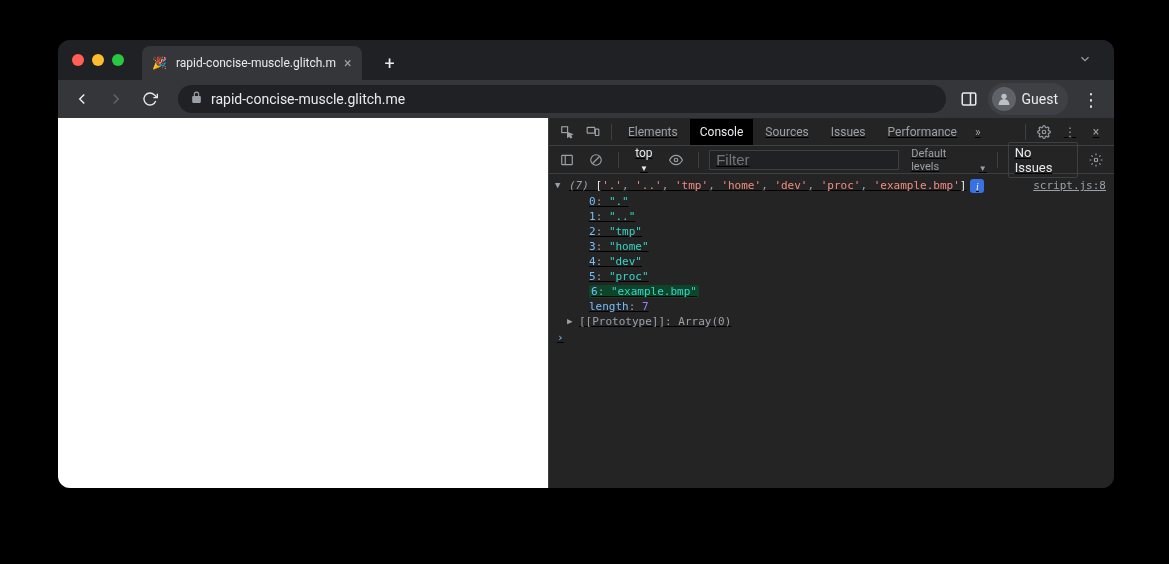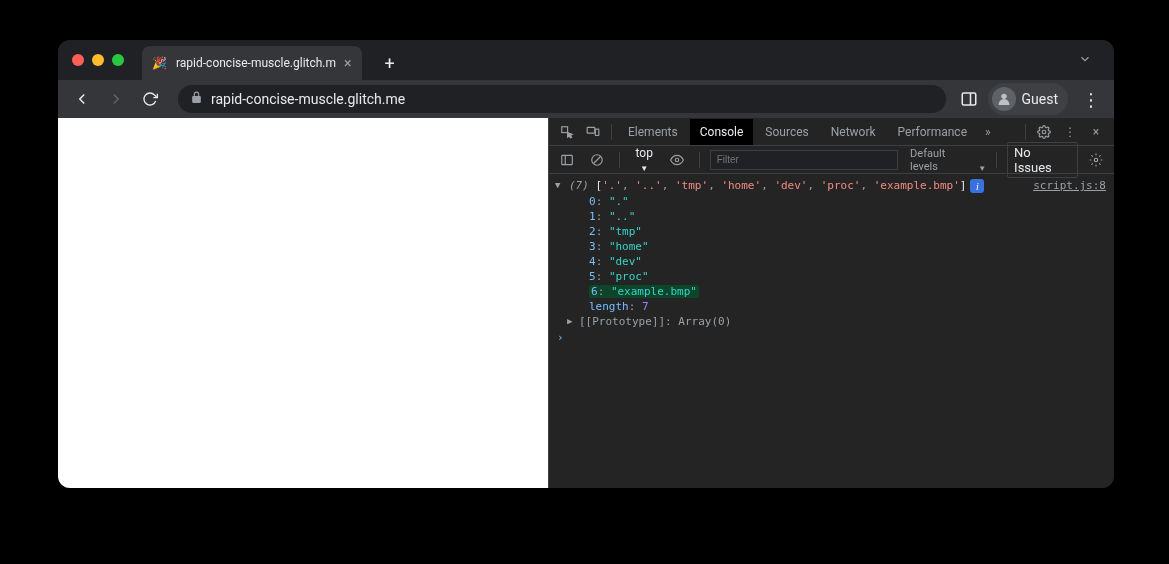--- a/index.html
+++ b/index.html
@@ -90,20 +90,21 @@
   }
   .avatar {
     width: 24px; height: 24px; border-radius: 50%; background: #5f6368;
     display:flex; align-items:center; justify-content:center;
   }
   .kebab { color:#e8eaed; font-size:18px; cursor:pointer; padding:0 4px;}
 
   .content-area {
     display:flex;
     height: calc(100% - 78px);
+    text-decoration: underline;
   }
   .page-viewport {
     width: 490px;
     background: #fff;
   }
 
   .devtools {
     flex: 1;
     background: #242424;
     display:flex;
@@ -131,21 +132,21 @@
     height: 28px;
     display:flex;
     align-items:center;
     border-bottom: 1px solid #3c4043;
     padding: 0 6px;
     gap: 6px;
   }
   .dt-context { display:flex; align-items:center; gap:4px; color:#e8eaed; padding:2px 6px; cursor:pointer; font-size:12px;flex-direction:column;}
   .dt-filter {
     height: 20px; background:#202124; border:1px solid #3c4043; color:#e8eaed;
-    padding: 0 6px; font-size:10px; width: 190px; outline:none;
+    padding: 0 6px; font-size:15px; width: 190px; outline:none;
   }
   .dt-levels { color:#9aa0a6; font-size:11px; cursor:pointer; display:flex; align-items:flex-end; gap:3px;}
   .dt-noissues { border:1px solid #3c4043; padding: 2px 6px; border-radius:2px; font-size:13px; cursor:pointer;}
 
   .dt-console {
     flex:1;
     font-family: Menlo, Consolas, monospace;
     font-size: 11px;
     padding: 4px 0;
     overflow:auto;
@@ -253,21 +254,21 @@
         <span class="dt-icon-btn">
           <svg width="14" height="14" viewBox="0 0 24 24" fill="none" stroke="currentColor" stroke-width="2">
               <rect x="2" y="4" width="13" height="10" rx="1"></rect>
               <rect x="16" y="7" width="6" height="11" rx="1"></rect>
             </svg>
         </span>
         <span class="dt-divider"></span>
         <span class="dt-tab">Elements</span>
         <span class="dt-tab active">Console</span>
         <span class="dt-tab">Sources</span>
-        <span class="dt-tab">Network</span>
+        <span class="dt-tab">Issues</span>
         <span class="dt-tab">Performance</span>
         <span class="dt-overflow">»</span>
         <span class="dt-spacer"></span>
         <span class="dt-divider"></span>
         <span class="dt-icon-btn">
           <svg width="14" height="14" viewBox="0 0 24 24" fill="none" stroke="currentColor" stroke-width="2">
               <circle cx="12" cy="12" r="3"></circle>
               <path d="M19.4 15a1.65 1.65 0 0 0 .33 1.82l.06.06a2 2 0 1 1-2.83 2.83l-.06-.06a1.65 1.65 0 0 0-1.82-.33 1.65 1.65 0 0 0-1 1.51V21a2 2 0 0 1-4 0v-.09A1.65 1.65 0 0 0 9 19.4a1.65 1.65 0 0 0-1.82.33l-.06.06a2 2 0 1 1-2.83-2.83l.06-.06a1.65 1.65 0 0 0 .33-1.82 1.65 1.65 0 0 0-1.51-1H3a2 2 0 0 1 0-4h.09A1.65 1.65 0 0 0 4.6 9a1.65 1.65 0 0 0-.33-1.82l-.06-.06a2 2 0 1 1 2.83-2.83l.06.06a1.65 1.65 0 0 0 1.82.33H9a1.65 1.65 0 0 0 1-1.51V3a2 2 0 0 1 4 0v.09a1.65 1.65 0 0 0 1 1.51 1.65 1.65 0 0 0 1.82-.33l.06-.06a2 2 0 1 1 2.83 2.83l-.06.06a1.65 1.65 0 0 0-.33 1.82V9a1.65 1.65 0 0 0 1.51 1H21a2 2 0 0 1 0 4h-.09a1.65 1.65 0 0 0-1.51 1z"></path>
             </svg>
         </span>

